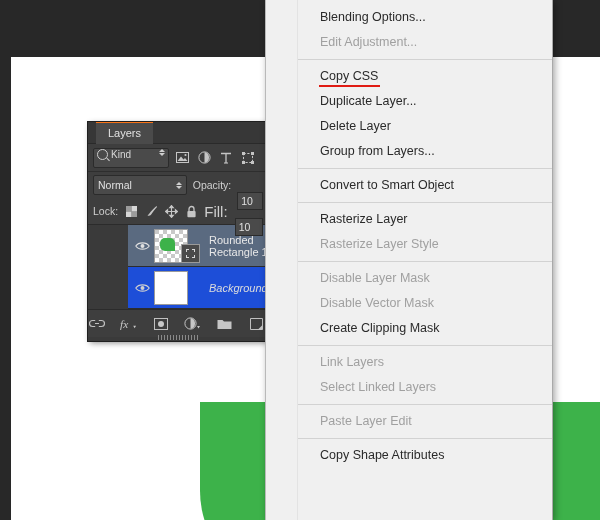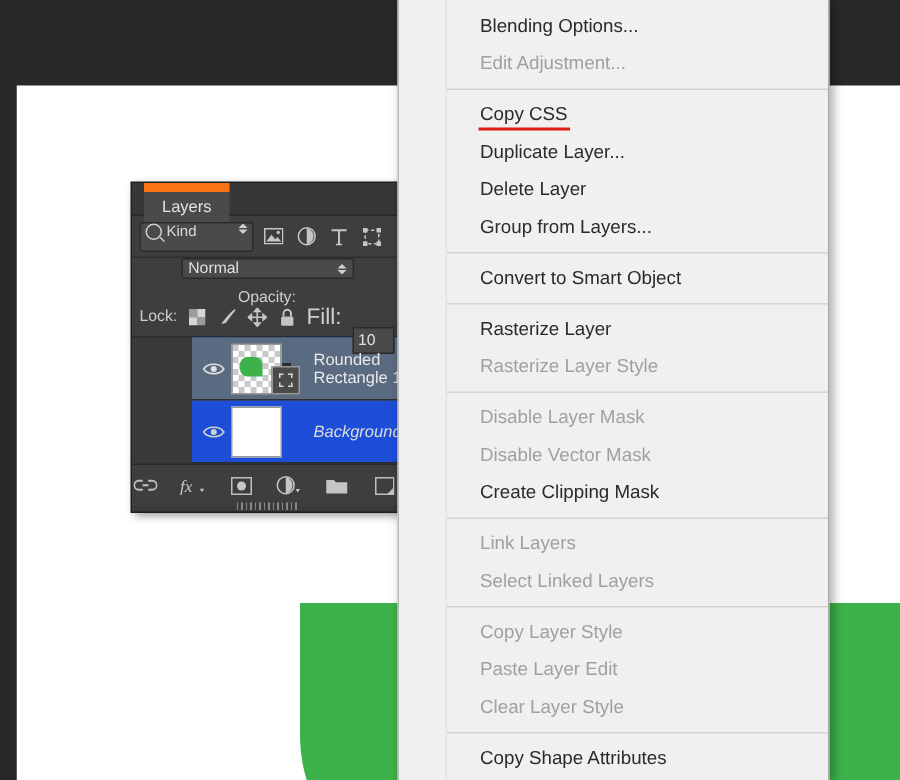--- a/index.html
+++ b/index.html
@@ -36,21 +36,21 @@
     font-size:11px;color:#c8c8c8;
     overflow:hidden;
   }
   .panel-tabbar{
     height:21px;background:#373737;position:relative;
     border-bottom:1px solid #2a2a2a;
   }
   .panel-tab{
     position:absolute;left:8px;top:0;height:21px;line-height:21px;
     padding:0 12px;background:#4a4a4a;color:#e2e2e2;font-size:11px;
-    border-top:6px solid #f97316;
+    border-top:1px solid #f97316;
   }
   .filter-row{
     height:27px;background:#3e3e3e;display:flex;align-items:center;
     padding:0 5px;border-bottom:1px solid #2e2e2e;gap:4px;
   }
   .kind-select{
     width:68px;height:18px;background:#4a4a4a;border:1px solid #2b2b2b;
     border-radius:2px;display:flex;align-items:flex-start;gap:3px;padding:0 3px;
     color:#d8d8d8;font-size:10px;position:relative;
   }
@@ -59,21 +59,21 @@
   .mag:after{content:"";position:absolute;right:-3px;bottom:-2px;width:4px;height:1.4px;background:#cfcfcf;transform:rotate(45deg);}
   .spin{display:flex;flex-direction:column;gap:1px;align-items:center;}
   .spin i{display:block;width:0;height:0;border-left:3px solid transparent;border-right:3px solid transparent;}
   .spin i.up{border-bottom:3px solid #cfcfcf;}
   .spin i.dn{border-top:3px solid #cfcfcf;}
   .ficon{width:18px;height:18px;display:flex;align-items:center;justify-content:center;color:#c5c5c5;}
   .ficon svg{display:block;}
 
   .blend-row{
     height:26px;background:#3e3e3e;display:flex;align-items:center;
-    padding:0 5px;gap:6px;flex-direction:column;
+    padding:0 5px;gap:6px;
   }
   .blend-select{
     width:105px;height:18px;background:#4a4a4a;border:1px solid #2b2b2b;border-radius:2px;
     display:flex;align-items:center;padding:0 4px;color:#e0e0e0;font-size:10.5px;
   }
   .blend-select .lbl{flex:1;}
   .opa-lbl{font-size:10.5px;color:#cfcfcf;white-space:nowrap;}
   .num-box{
     width:26px;height:16px;background:#4a4a4a;border:1px solid #2b2b2b;
     color:#e0e0e0;font-size:10.5px;line-height:16px;padding-left:3px;overflow:hidden;white-space:nowrap;margin-top:32px;
@@ -340,22 +340,20 @@
         <div class="mi"><span class="txt">Rasterize Layer</span></div>
         <div class="mi dis"><span class="txt">Rasterize Layer Style</span></div>
         <div class="sep"></div>
         <div class="mi dis"><span class="txt">Disable Layer Mask</span></div>
         <div class="mi dis"><span class="txt">Disable Vector Mask</span></div>
         <div class="mi"><span class="txt">Create Clipping Mask</span></div>
         <div class="sep"></div>
         <div class="mi dis"><span class="txt">Link Layers</span></div>
         <div class="mi dis"><span class="txt">Select Linked Layers</span></div>
         <div class="sep"></div>
-        <div class="mi dis"><span class="txt">Copy Layer Style</span></div>
         <div class="mi dis"><span class="txt">Paste Layer Edit</span></div>
-        <div class="mi dis"><span class="txt">Clear Layer Style</span></div>
         <div class="sep"></div>
         <div class="mi"><span class="txt">Copy Shape Attributes</span></div>
         <div class="mi dis"></div>
       </div>
   </div>
 
 </div>
 
 </body></html>

